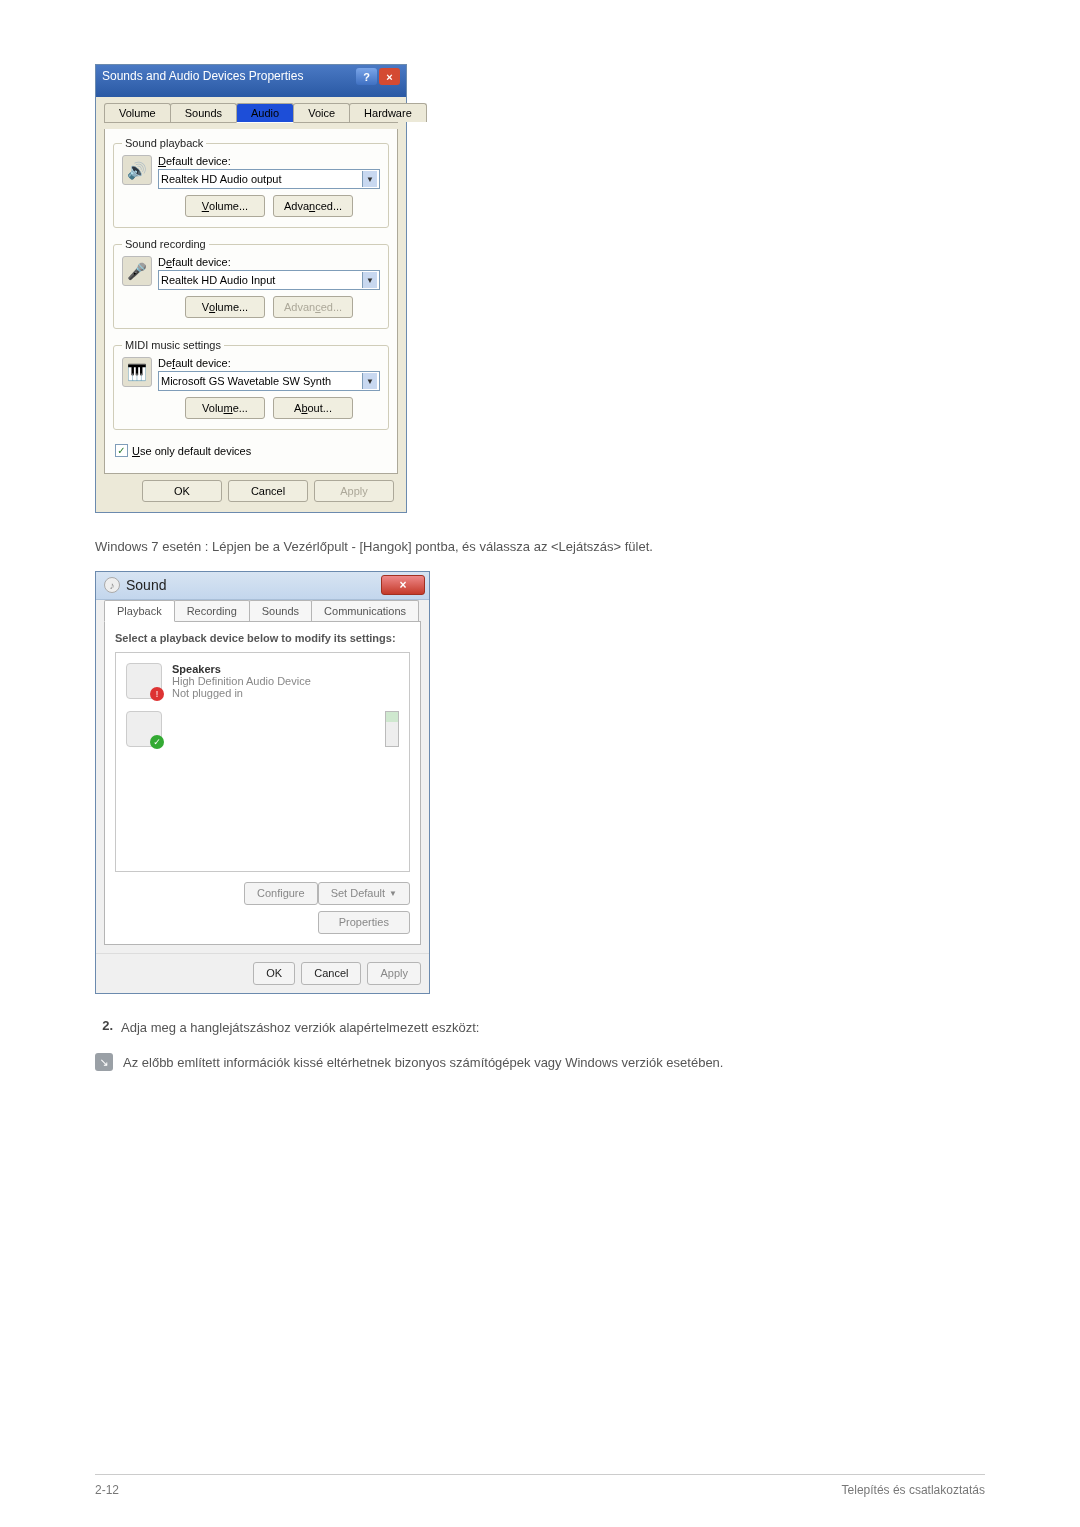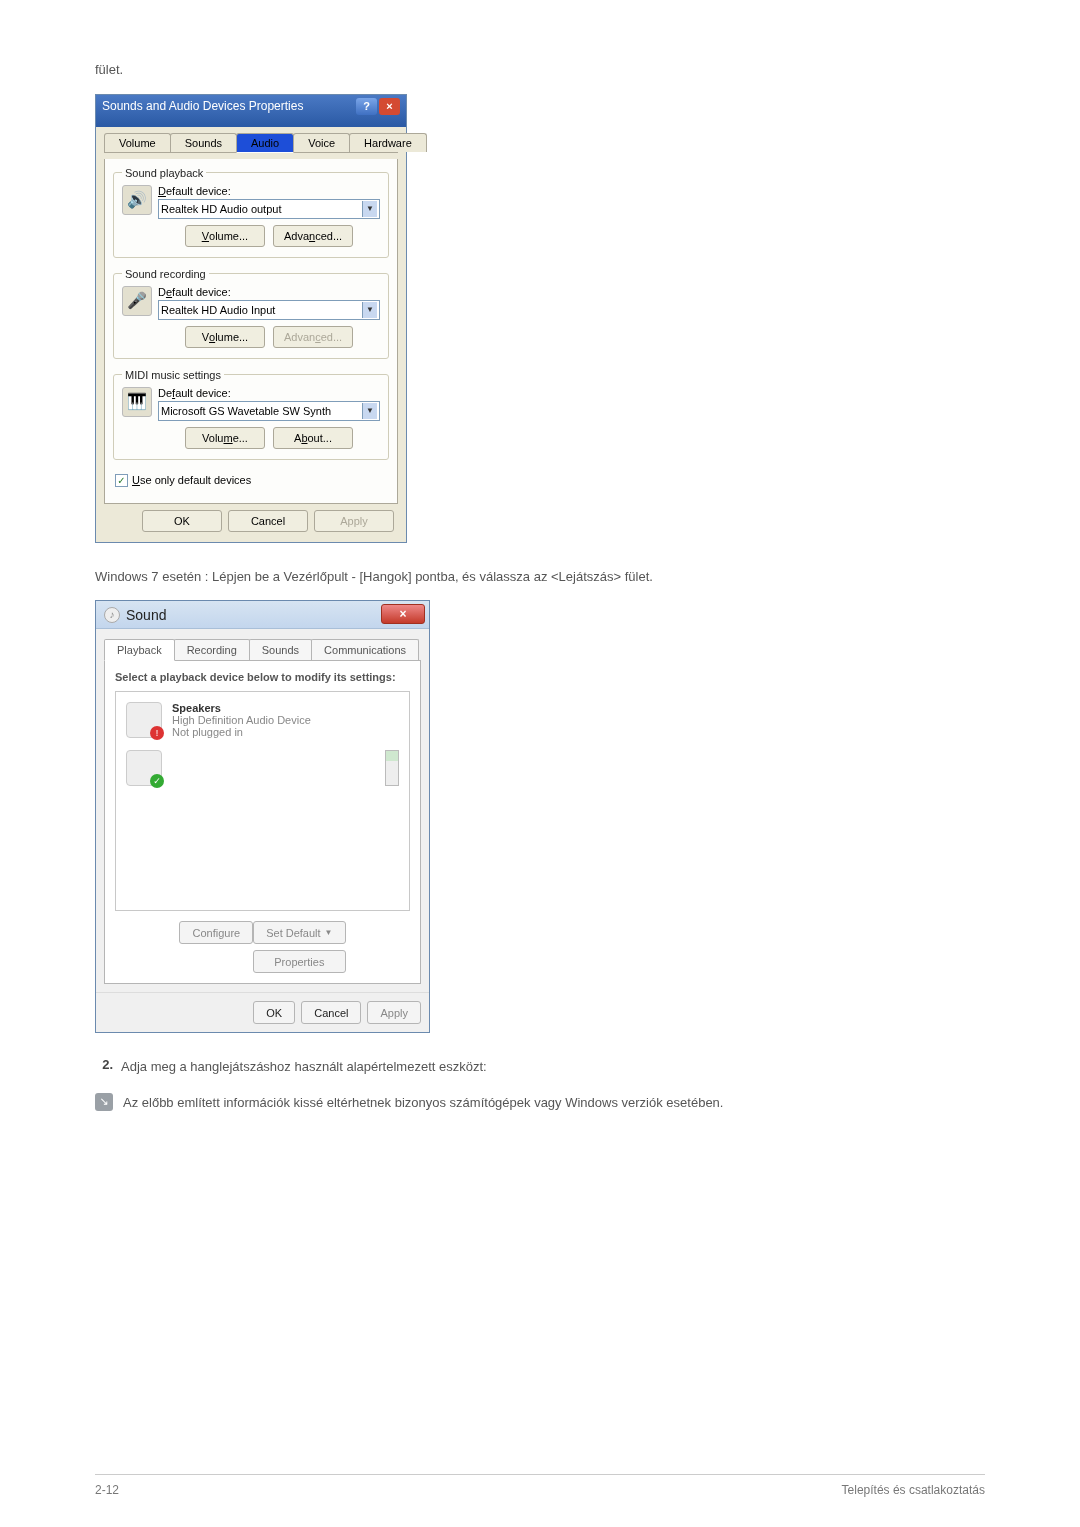--- a/index.html
+++ b/index.html
@@ -44,37 +44,37 @@
   .xp-check-row { padding: 4px 2px 8px 2px; display: flex; align-items: center; gap: 4px; font-size: 11px;}
   .xp-checkbox { width:13px;height:13px;border:1px solid #7f9db9;background:#fff;display:flex;align-items:center;justify-content:center;font-size:10px;color:#2a7a2a;}
   .xp-actions { display: flex; justify-content: flex-end; gap: 6px; padding: 6px 4px 2px 4px; }
 
   
   .w7-dialog { width: 335px; border: 1px solid #6b8aae; background: #f0f0f0; font-family: "Segoe UI", Tahoma, Arial, sans-serif; font-size: 11px; margin: 6px 0 24px 0; }
   .w7-titlebar { background: linear-gradient(#d7e4f2,#c3d6ed); border-bottom:1px solid #a9bfd8; height: 28px; position: relative; padding: 4px 8px; display:flex;align-items:center;}
   .w7-ticon { width:16px;height:16px;border:1px solid #aaa;border-radius:50%;background:#eee;margin-right:6px;display:flex;align-items:center;justify-content:center;font-size:10px;color:#888;}
   .w7-tt { font-size: 14px; color: #222; }
   .w7-close { position:absolute; right:4px; top:3px; width:44px;height:20px;background:linear-gradient(#e88,#c43a2a);border:1px solid #a03020;border-radius:3px;display:flex;align-items:center;justify-content:center;color:#fff;font-weight:bold;font-size:12px;}
-  .w7-body { padding: 10px 8px 8px 8px; }
+  .w7-body { padding: 0 8px 8px 8px; }
   .w7-tabs { display: flex; border-bottom: 1px solid #b5b5b5; }
   .w7-tab { padding: 4px 12px; border: 1px solid #b5b5b5; border-bottom:none; background:#f6f6f6; border-top-left-radius:2px;border-top-right-radius:2px;margin-right:-1px;font-size:11px; cursor:default;}
   .w7-tab.sel { background:#fff; border-bottom:1px solid #fff; margin-bottom:-1px;}
   .w7-panel { background:#fff; border:1px solid #b5b5b5; border-top:none; padding:10px; }
   .w7-instr { font-size:11px; font-weight:bold; margin-bottom:8px;}
   .w7-list { border:1px solid #c8c8c8; height:220px; padding:4px; background:#fff; overflow:auto;}
   .w7-item { display:flex; align-items:flex-start; gap:10px; padding:6px; position:relative;}
   .w7-devicon { width:36px;height:36px;border:1px solid #ccc;background:#eee;border-radius:4px;flex-shrink:0;position:relative;}
   .w7-devicon .badge { position:absolute; right:-3px; bottom:-3px; width:14px;height:14px;border-radius:50%; display:flex;align-items:center;justify-content:center;font-size:9px;color:#fff;}
   .badge.err{background:#d33;}
   .badge.ok{background:#3a3;}
   .w7-devcol { flex:1; }
   .w7-devname { font-weight:bold; font-size:11px; color:#333;}
   .w7-devsub, .w7-devstatus { font-size:11px; color:#888;}
   .w7-meter { width:14px; height:36px; border:1px solid #bbb; background: linear-gradient(#cfe8cf 30%, #eee 30%); position:absolute; right:6px; top:6px;}
-  .w7-foot { display:flex; justify-content:center; margin-top:10px;}
+  .w7-foot { display:flex; justify-content:flex-end; margin-top:10px;}
   .w7-btn { height:23px; border:1px solid #b5b5b5; background:#f4f4f4; font-size:11px; border-radius:3px; padding:2px 12px; display:inline-flex;align-items:center;justify-content:center;color:#888;cursor:default;}
   .w7-btn .dd { margin-left:4px; font-size:8px;}
   .w7-actions { display:flex; justify-content:flex-end; gap:6px; padding:8px; border-top:1px solid #ddd;}
 
   
   .step { display:flex; margin: 14px 0 6px 0; gap:8px;}
   .step .sn { font-weight:bold; color:#444; width:18px; text-align:right;}
   .step .st { flex:1; line-height:1.5;}
 
   
@@ -83,21 +83,20 @@
   .note-icon::after{content:"↘";color:#fff;font-size:11px;}
   .note-text { flex:1; line-height:1.5;}
 
   
   .page-foot { position:absolute; left:95px; right:95px; bottom:30px; border-top:1px solid #ccc; padding-top:8px; display:flex; justify-content:space-between; color:#777; font-size:12px;}
 </style>
 </head>
 <body>
 
 <div class="content">
-  <div class="para">fület.</div>
 
   <div class="xp-dialog">
     <div class="xp-titlebar">
       <span class="wt">Sounds and Audio Devices Properties</span>
       <div class="xp-close">
         <div class="xp-hbtn xp-help">?</div>
         <div class="xp-hbtn xp-x">×</div>
       </div>
     </div>
     <div class="xp-body">
@@ -226,21 +225,21 @@
     <div class="w7-actions">
       <div class="w7-btn" style="color:#222;">OK</div>
       <div class="w7-btn" style="color:#222;">Cancel</div>
       <div class="w7-btn">Apply</div>
     </div>
   </div>
 
   <div class="step">
     <div class="sn">2.</div>
     <div class="st">
-      <div>Adja meg a hanglejátszáshoz használt alapértelmezett eszközt:</div>
+      <div>Adja meg a hanglejátszáshoz verziók alapértelmezett eszközt:</div>
     </div>
   </div>
 
   <div class="note-row">
     <div class="note-icon"></div>
     <div class="note-text">Az előbb említett információk kissé eltérhetnek bizonyos számítógépek vagy Windows verziók esetében.</div>
   </div>
 </div>
 
 <div class="page-foot">

